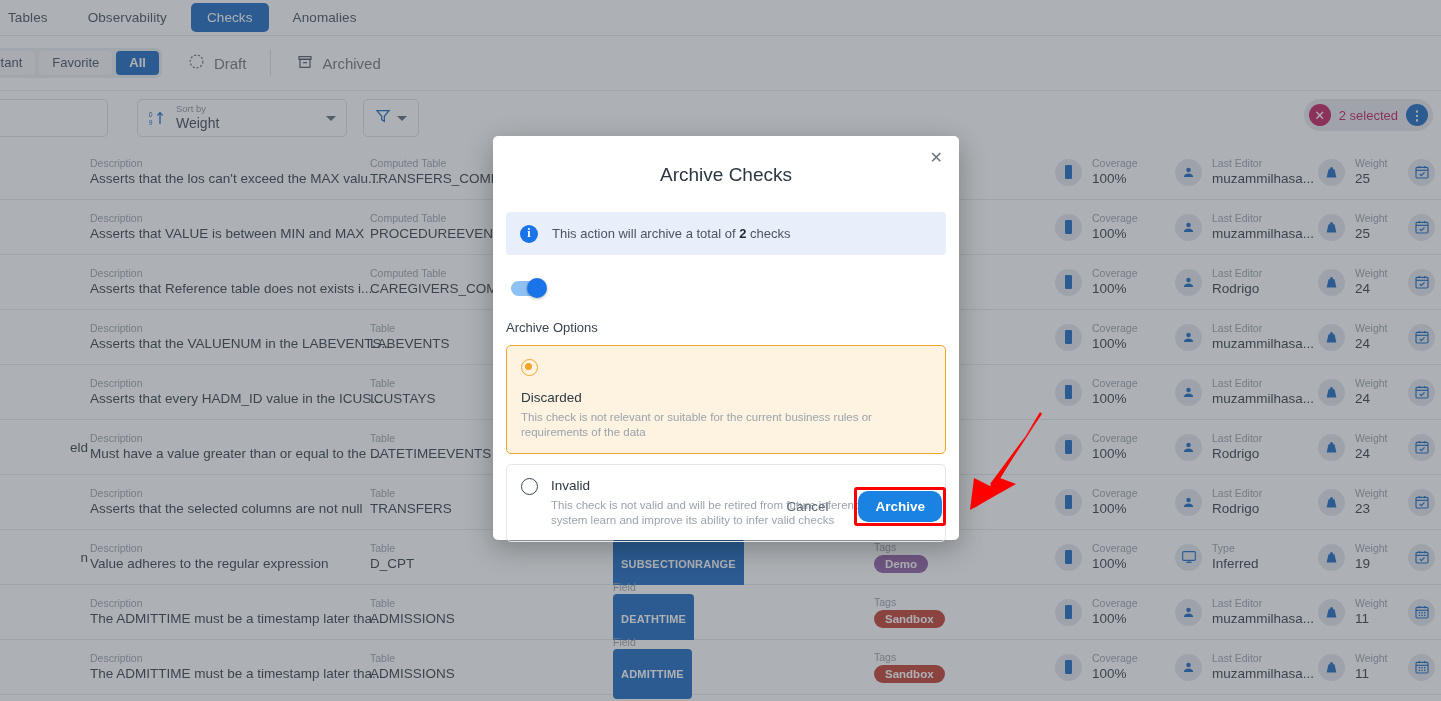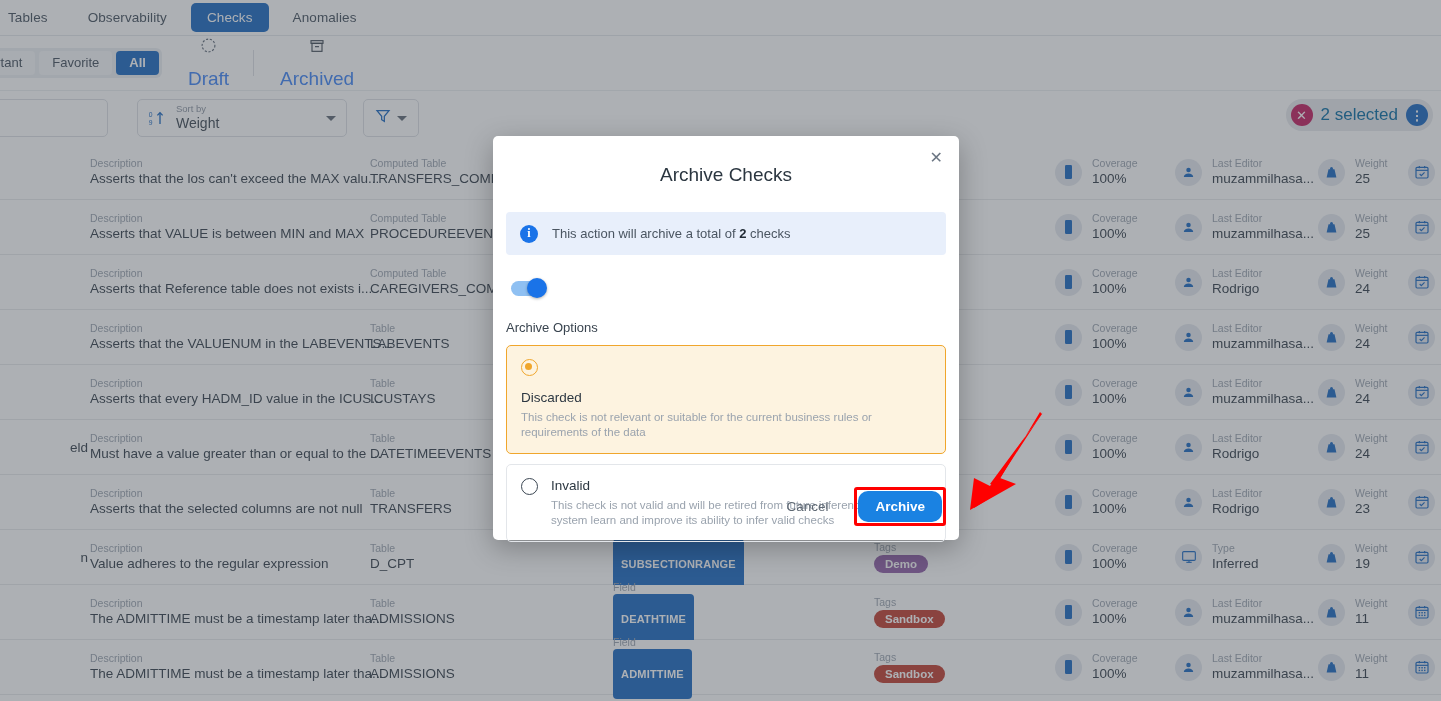--- a/index.html
+++ b/index.html
@@ -68,23 +68,22 @@
     margin-right: 4px;
     cursor: pointer;
     line-height: 16px;
     white-space: nowrap;
   }
   .seg:last-child { margin-right: 0; }
   .seg.active { background: #1565c0; color: #fff; font-weight: 600; }
   .filt-item {
     display: flex; align-items: center; gap: 9px;
     margin-left: 26px;
-    font-size: 19px; color: #3b82f6;
+    font-size: 15px; color: #737373;
     cursor: pointer;
-    flex-direction: column;
   }
   .vdiv {
     width: 1px; height: 26px; background: #dcdfe4;
     margin-left: 24px;
   }
 
   
   .controlrow {
     position: absolute; left: 0; top: 91px;
     width: 1441px; height: 54px;
@@ -131,21 +130,21 @@
     display: flex; align-items: center;
     padding: 0 5px;
     gap: 8px;
   }
   .selchip .xbtn {
     width: 22px; height: 22px; border-radius: 50%;
     background: #c2185b; color: #fff;
     display: flex; align-items: center; justify-content: center;
     font-size: 13px; line-height: 1; cursor: pointer;
   }
-  .selchip .seltext { font-size: 17px; color: #0369a1; }
+  .selchip .seltext { font-size: 13px; color: #be185d; }
   .selchip .dots {
     width: 22px; height: 22px; border-radius: 50%;
     background: #1565c0; color: #fff;
     display: flex; align-items: center; justify-content: center;
     font-size: 13px; line-height: 1; cursor: pointer; font-weight: 700;
   }
 
   
   .tablewrap {
     position: absolute; left: 0; top: 145px;

